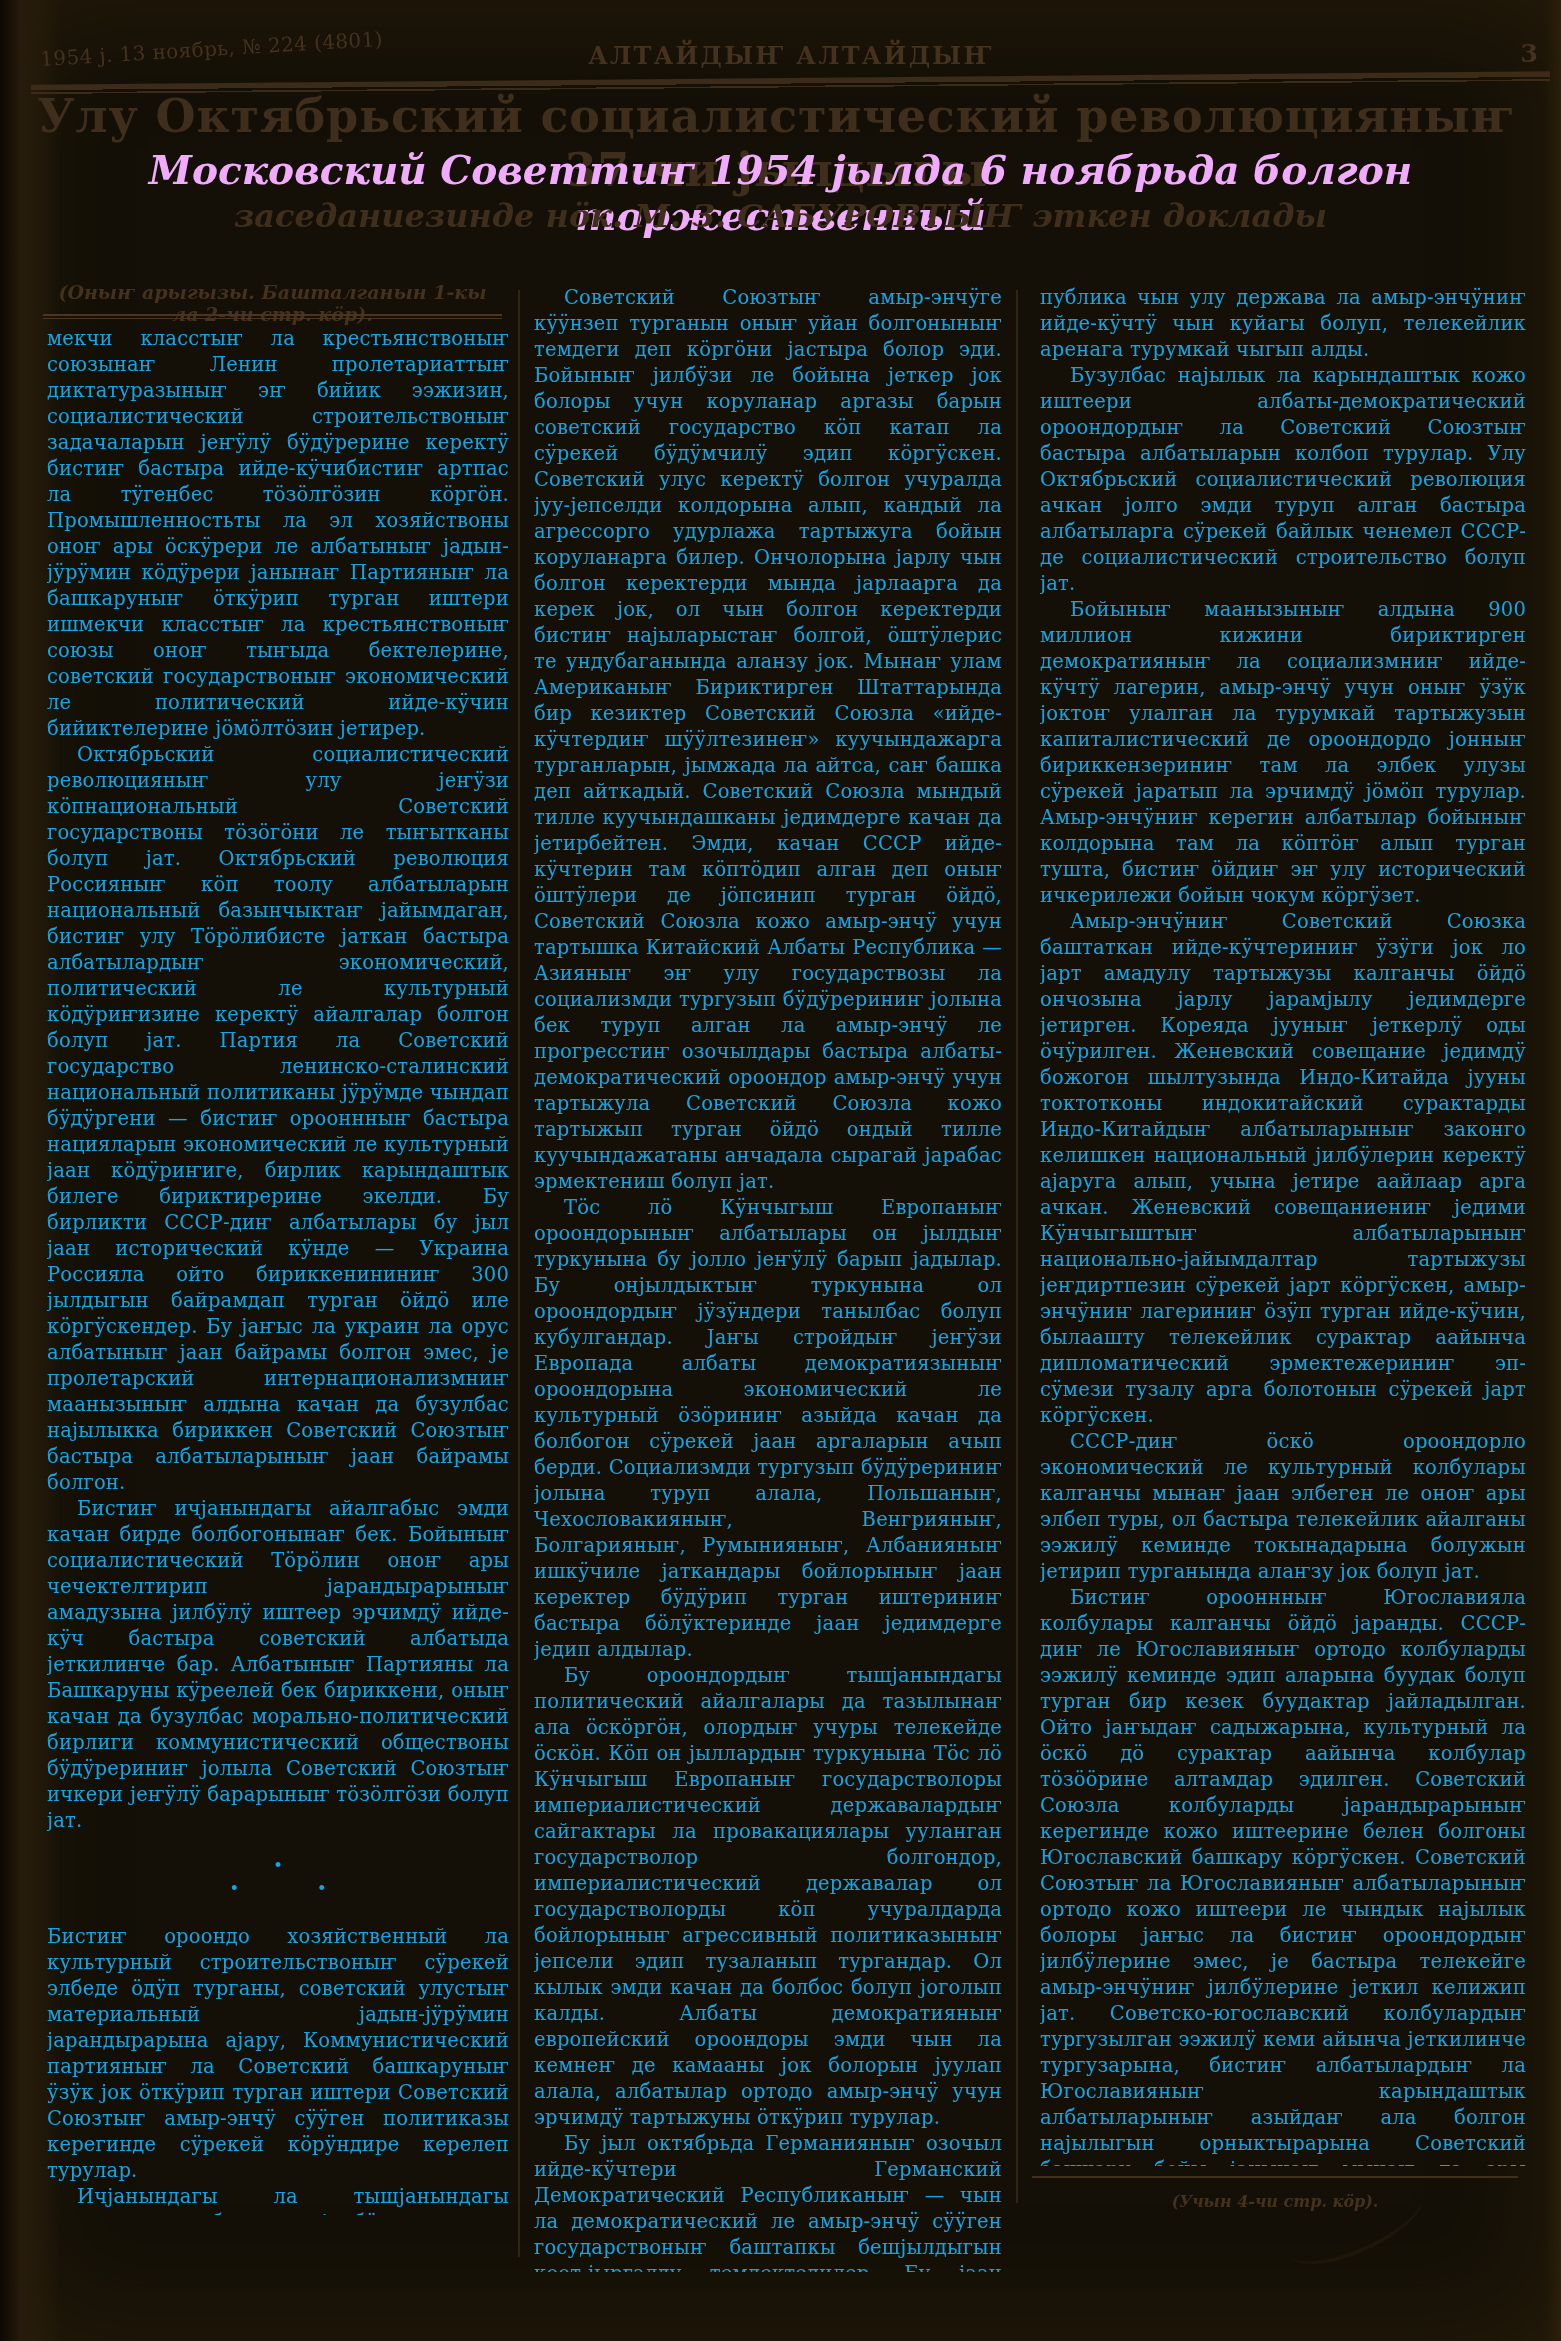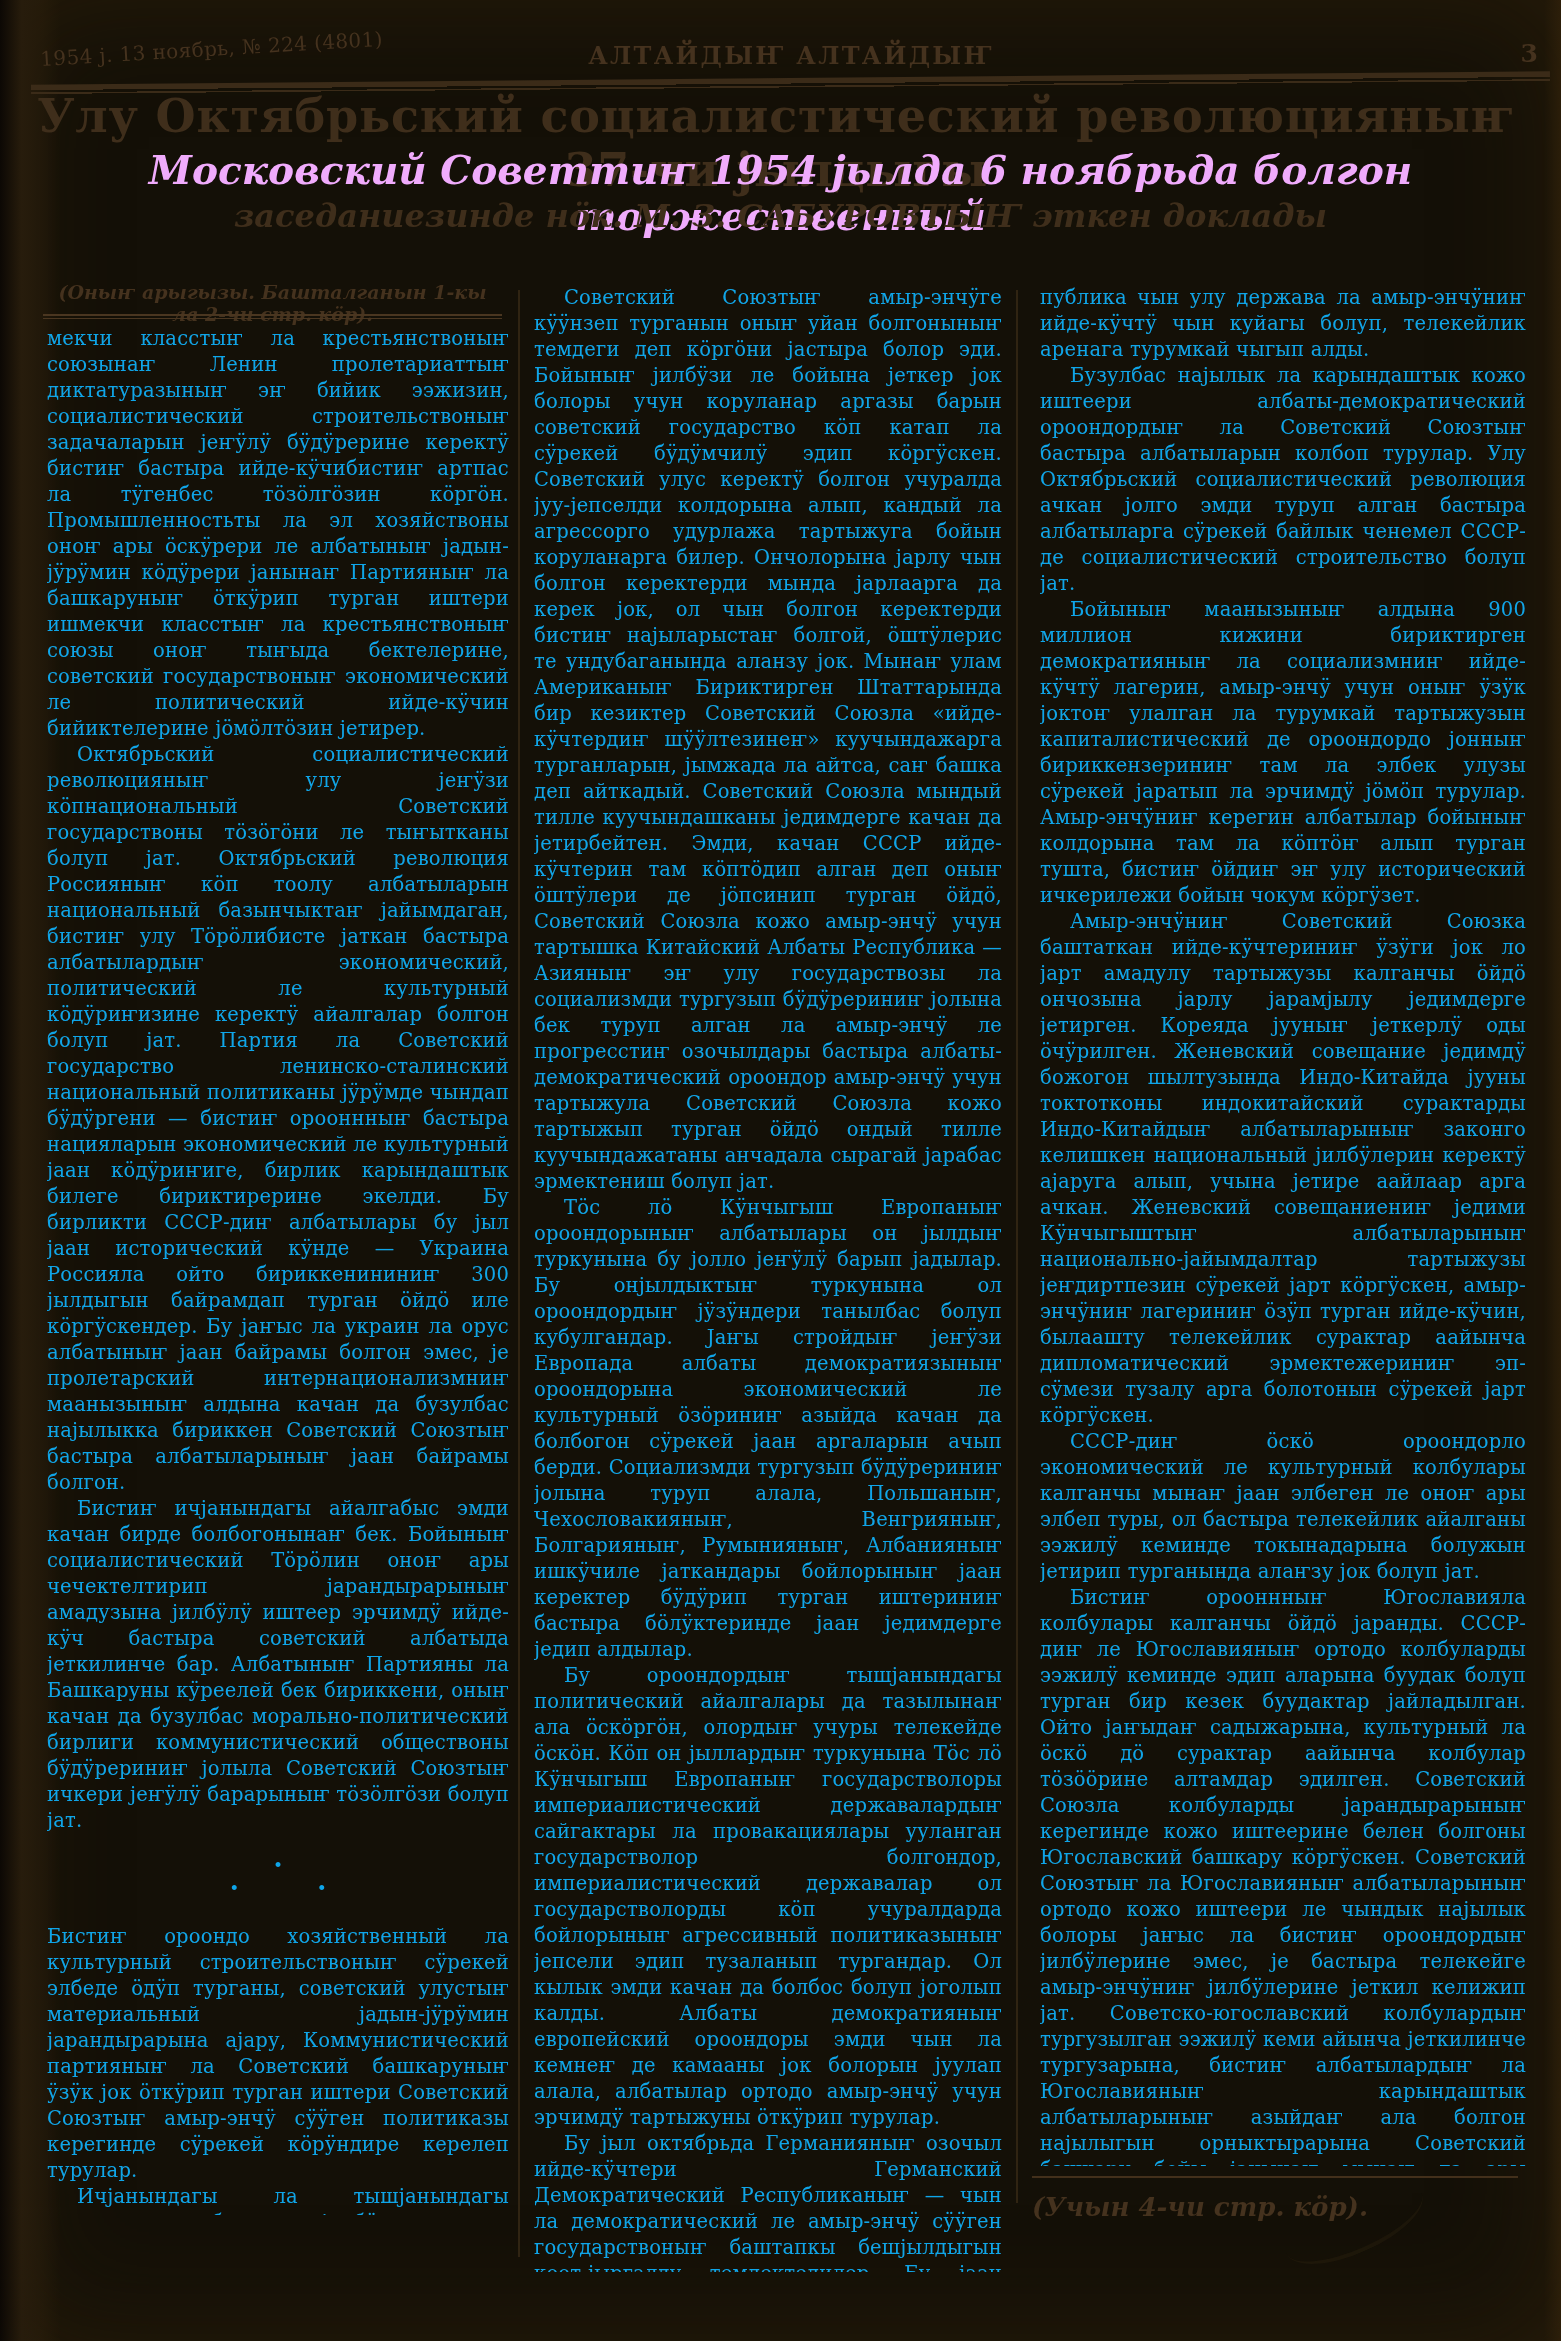--- a/index.html
+++ b/index.html
@@ -58,22 +58,22 @@
   .col3{left:1032px;top:285px;width:486px;height:1881px;margin-left:8px;}
   .vrule{position:absolute;width:1.6px;background:rgba(60,44,24,.72);}
   .vr1{left:518px;top:290px;height:1967px;}
   .vr2{left:1016px;top:290px;height:1913px;}
   
   .asterism{text-indent:0 !important;text-align:center;line-height:23.4px;
             padding:20px 0 23.4px 0;font-size:17px;letter-spacing:0;}
   .asterism .row2{letter-spacing:36px;padding-left:36px;}
   
   .f-rule{position:absolute;left:1032px;width:486px;top:2176px;height:2.3px;background:#43301b;}
-  .f-note{position:absolute;left:1032px;width:486px;top:2192px;text-align:left;
-          font-weight:bold;font-style:italic;font-size:26px;}
+  .f-note{position:absolute;left:1032px;width:486px;top:2192px;text-align:center;
+          font-weight:bold;font-style:italic;font-size:16px;}
   .smudge{
     position:absolute;left:1280px;top:2194px;width:148px;height:55px;
     border-bottom:4.7px solid rgba(70,55,30,.18);border-radius:50%;
     transform:rotate(-24deg);
   }
 </style>
 </head>
 <body>
 
 <div class="paper"></div>

